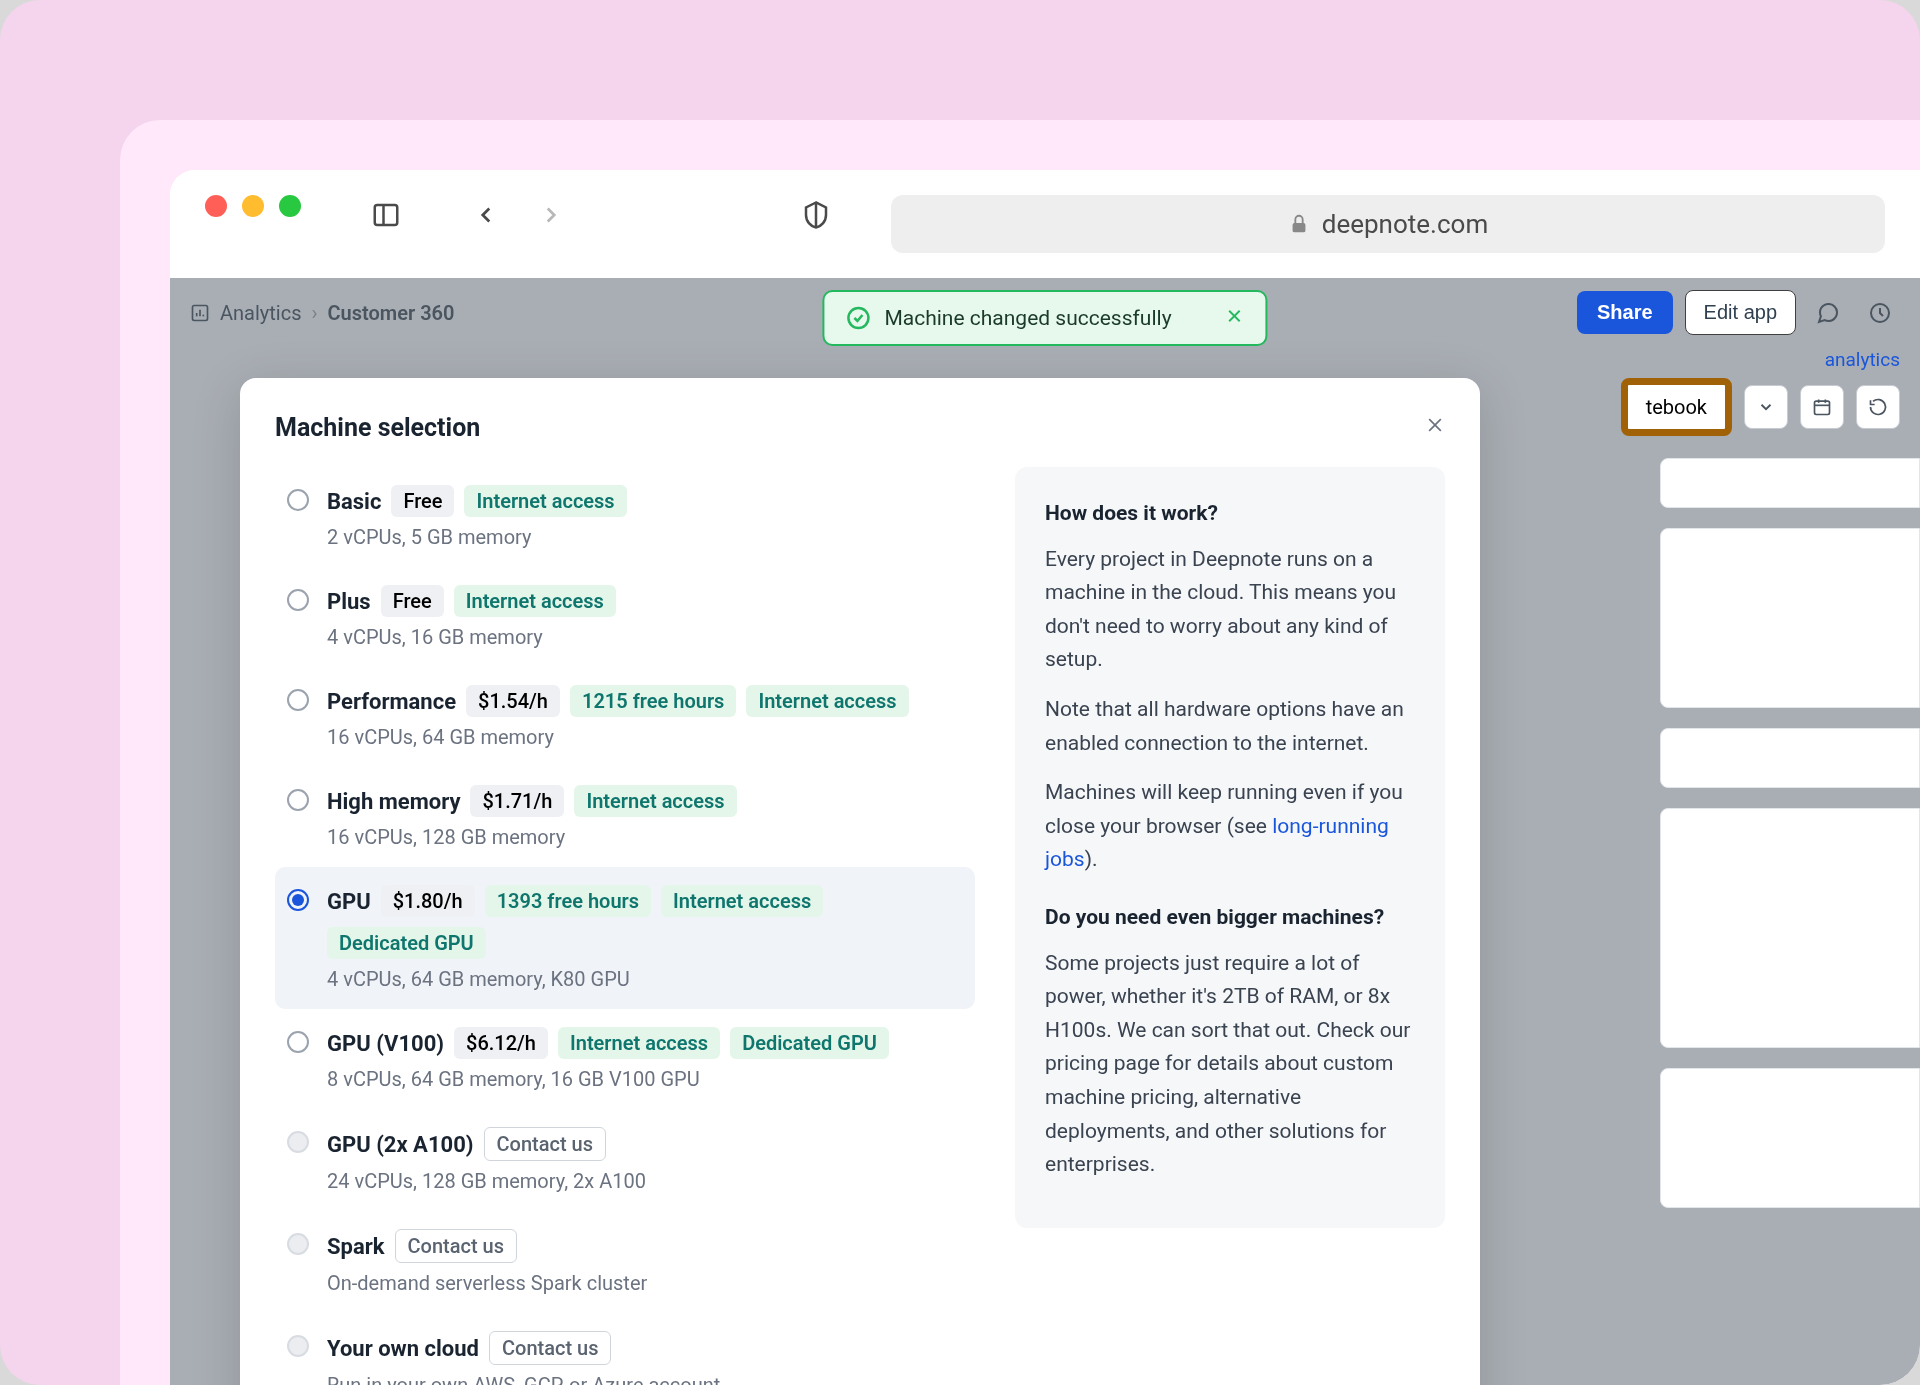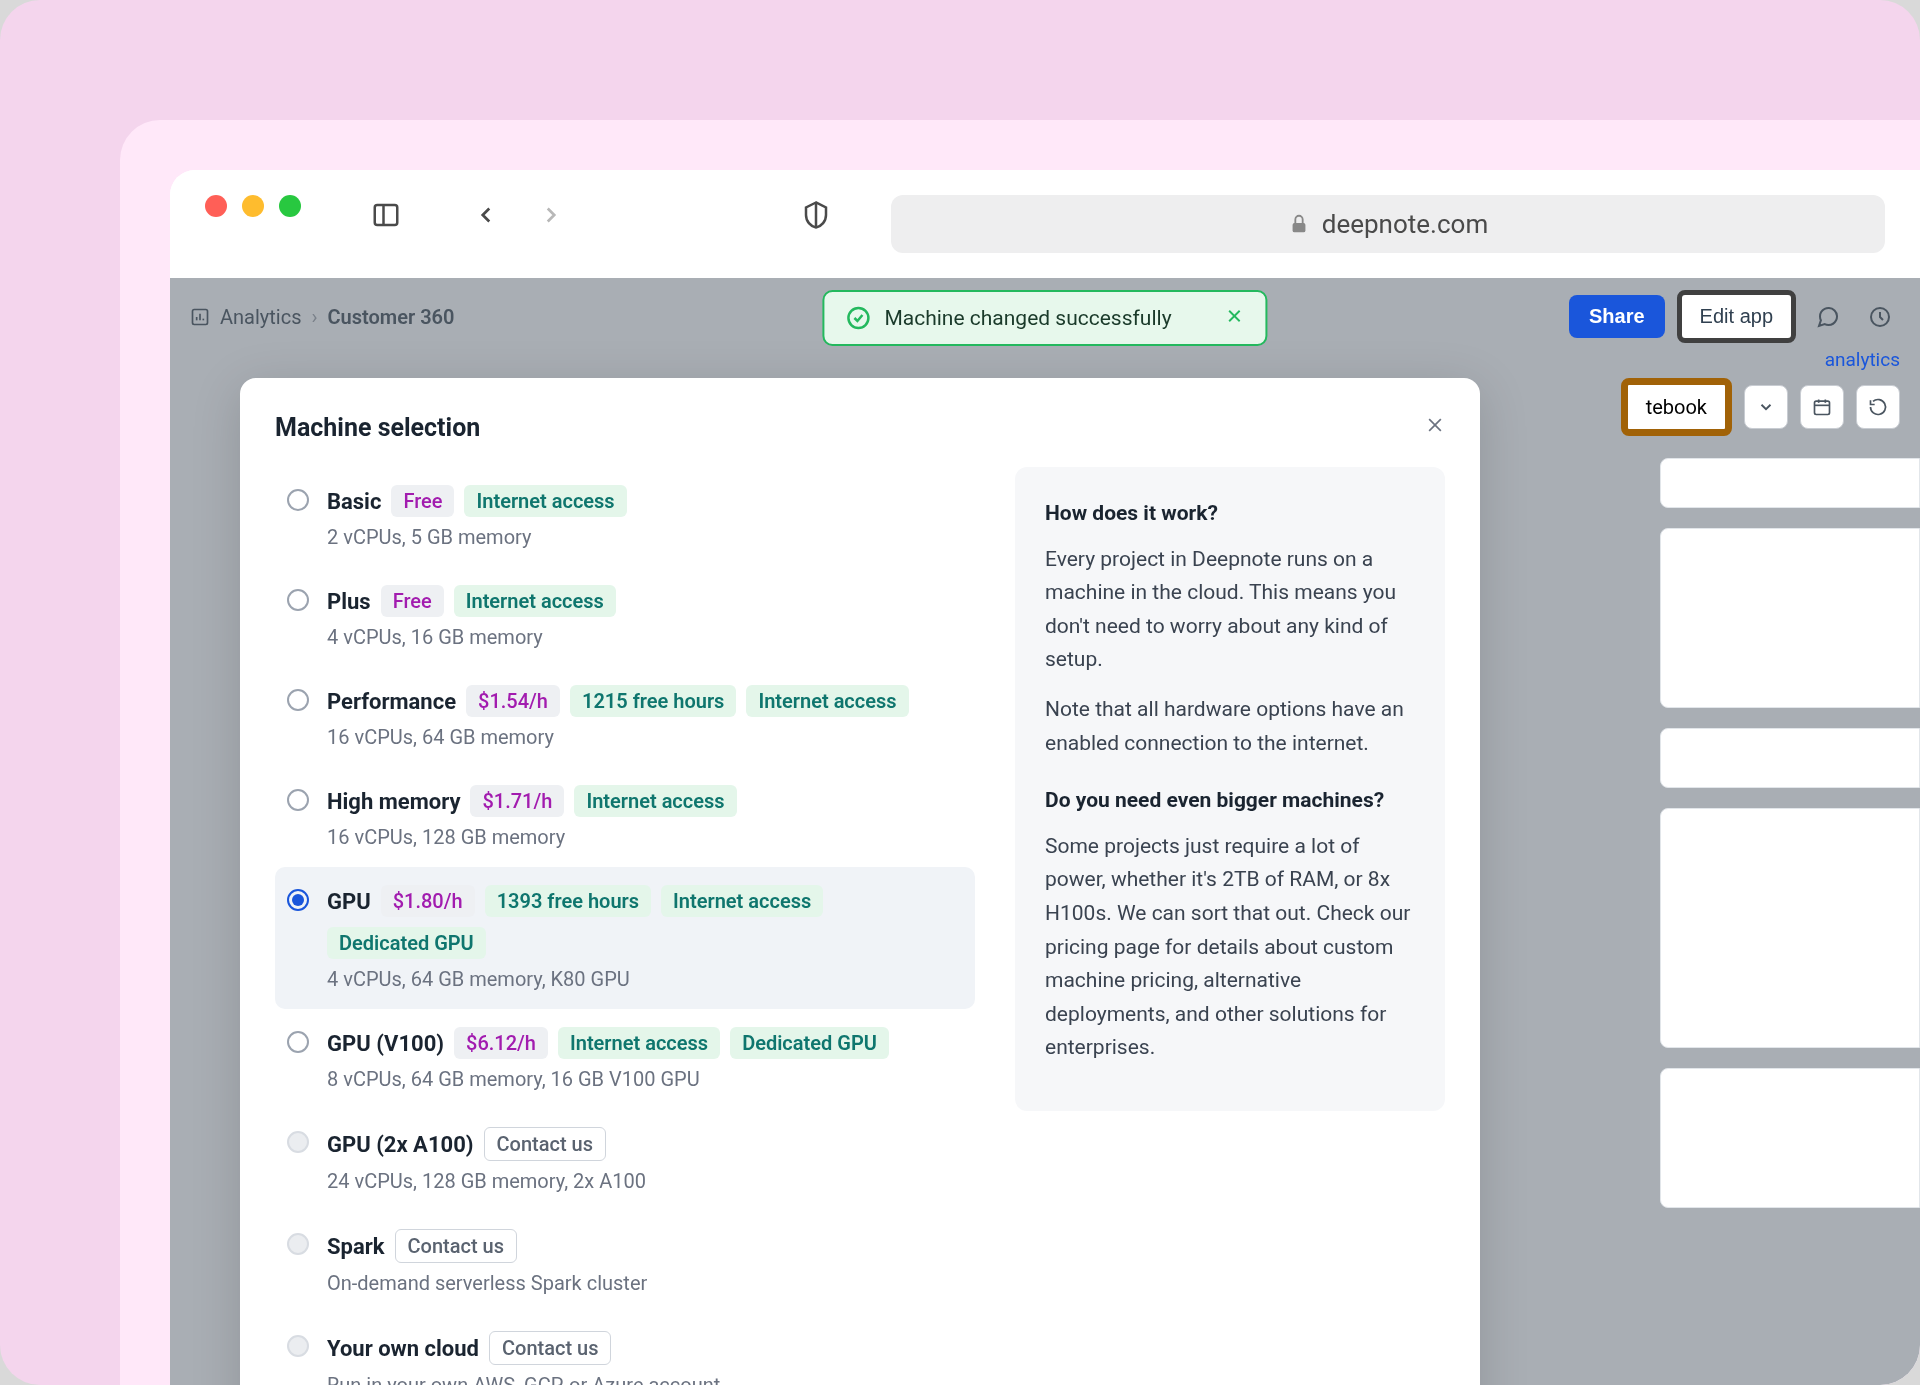--- a/index.html
+++ b/index.html
@@ -89,21 +89,21 @@
       border: none;
       border-radius: 8px;
       padding: 10px 20px;
       font-size: 20px;
       font-weight: 600;
       cursor: pointer;
     }
     .btn-outline {
       background: #fff;
       color: #304050;
-      border: 5px solid #404040;
+      border: 1px solid #404040;
       border-radius: 8px;
       padding: 10px 18px;
       font-size: 20px;
       font-weight: 500;
       cursor: pointer;
     }
     .icon-btn {
       width: 40px; height: 40px;
       display: flex; align-items: center; justify-content: center;
       color: #4a5560;
@@ -215,21 +215,21 @@
       gap: 10px;
       flex-wrap: wrap;
     }
     .option-name { font-size: 22px; font-weight: 700; color: #1a2430; }
     .badge {
       padding: 4px 12px;
       border-radius: 6px;
       font-size: 20px;
       font-weight: 500;
     }
-    .badge-gray { background: #eef0f3; color: #a21caf; }
+    .badge-gray { background: #eef0f3; color: #000000; }
     .badge-green { background: #e4f6ea; color: #0f766e; font-weight: 600; }
     .badge-outline { background: #fff; border: 1px solid #d0d5dc; color: #5a6370; }
     .option-sub { font-size: 20px; color: #6b7280; margin-top: 8px; }
     .info-panel {
       width: 430px;
       background: #f6f7f9;
       border-radius: 12px;
       padding: 30px 30px;
       font-size: 21px;
       line-height: 1.6;
@@ -481,20 +481,23 @@
                       <span class="badge badge-outline">Contact us</span>
                     </div>
                     <div class="option-sub">Run in your own AWS, GCP, or Azure account</div>
                   </div>
                 </div>
               </div>
             <div class="info-panel">
               <h4>How does it work?</h4>
               <p>Every project in Deepnote runs on a machine in the cloud. This means you don't need to worry about any kind of setup.</p>
               <p>Note that all hardware options have an enabled connection to the internet.</p>
+              <p>
+                <span>Machines will keep running even if you close your browser (see </span><a href="#">long-running jobs</a><span>).</span>
+              </p>
               <h4>Do you need even bigger machines?</h4>
               <p>Some projects just require a lot of power, whether it's 2TB of RAM, or 8x H100s. We can sort that out. Check our pricing page for details about custom machine pricing, alternative deployments, and other solutions for enterprises.</p>
             </div>
           </div>
         </div>
 
       </div>
     </div>
   </div>
 </div>

